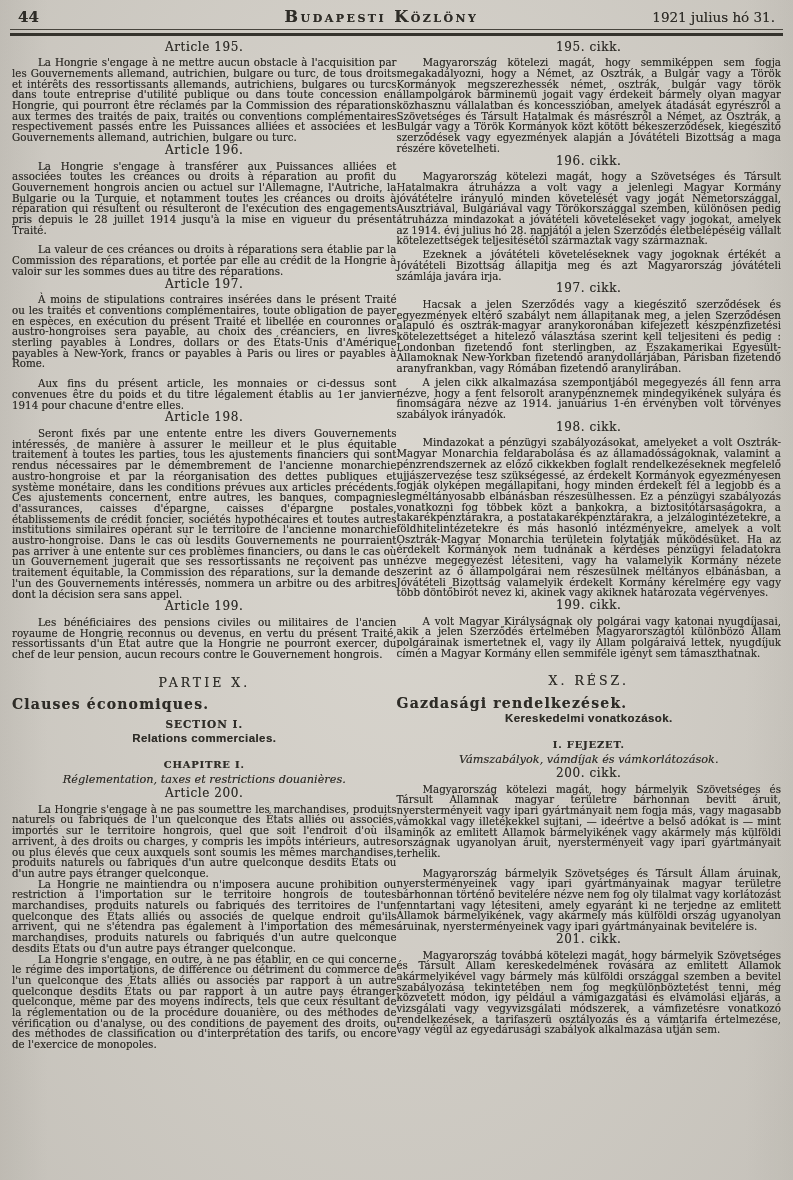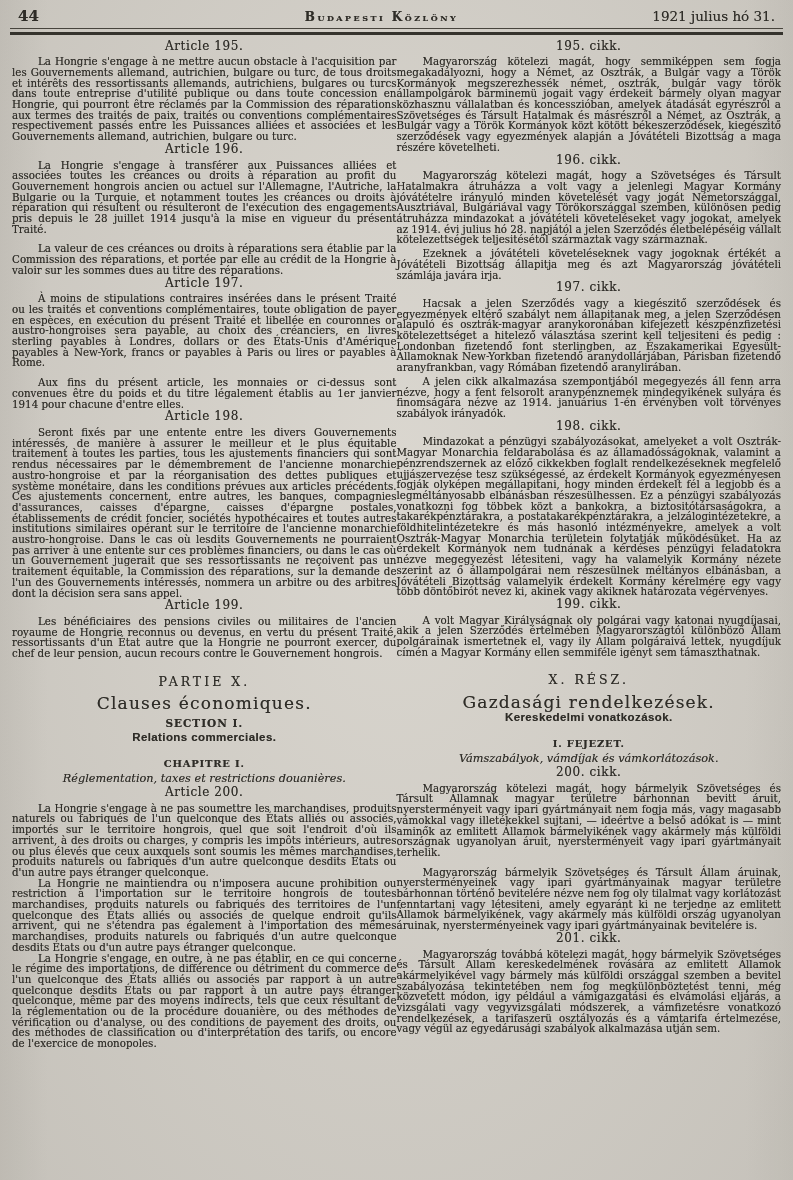--- a/index.html
+++ b/index.html
@@ -23,21 +23,21 @@
   }
   
   .hdr {
     display: flex; align-items: baseline;
     padding: 2px 8px 1px 8px;
   }
   .hdr .pagenum { font-weight: bold; font-size: 15px; width: 120px; }
   .hdr .jtitle {
     flex: 1; text-align: center;
     font-variant: small-caps; font-weight: bold;
-    font-size: 12px; letter-spacing: 2.5px;
+    font-size: 16px; letter-spacing: 2.5px;
   }
   .hdr .jdate { width: 150px; text-align: right; font-size: 13.5px; }
   .rule-thin { height: 0; border-top: 1.5px solid #47443d; margin-top: 2px; }
   .rule-thick { height: 0; border-top: 3.5px solid #35332d; margin-top: 2.5px; }
 
   
   .cols { display: flex; margin-top: 4px; padding: 0 2px; }
   .col {
     flex: 1; min-width: 0;
     font-size: 10.3px; line-height: 10.7px;
@@ -50,21 +50,21 @@
 
   .art-head {
     text-align: center; text-indent: 0;
     font-size: 12px; letter-spacing: 0.6px;
     margin: 8px 0 5px 0;
   }
   .first .art-head { margin-top: 2px; }
 
   
   .part-kicker  { text-align: center; font-size: 12.5px; letter-spacing: 3px; margin-top: 18px; }
-  .part-title   { text-align: center; font-weight: normal; font-size: 17px; letter-spacing: 1.2px; margin: 11px 0 4px 0; }
+  .part-title   { font-weight: bold; font-size: 14px; letter-spacing: 1.2px; margin: 11px 0 4px 0; }
   .sec-kicker   { text-align: center; font-weight: bold; font-size: 10.5px; letter-spacing: 1px; margin: 9px 0 3px 0; }
   .sec-title    { text-align: center; font-weight: bold; font-size: 11.5px; letter-spacing: 0.4px;
                   font-family: "Liberation Sans", sans-serif; margin: 3px 0 2px 0; }
   .chap-kicker  { text-align: center; font-weight: bold; font-size: 10px; letter-spacing: 0.8px; margin: 16px 0 3px 0; }
   .chap-title   { text-align: center; font-style: italic; font-size: 11.3px; margin: 5px 0 0 0; }
 
   
   .smudge-br {
     position: absolute; left: 8px; bottom: 8px;
     width: 0; height: 0;

